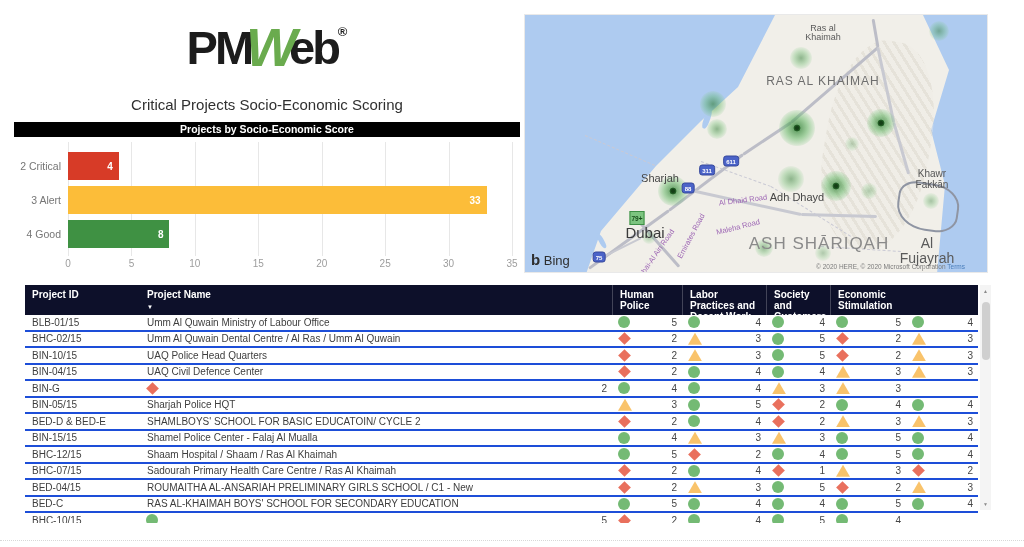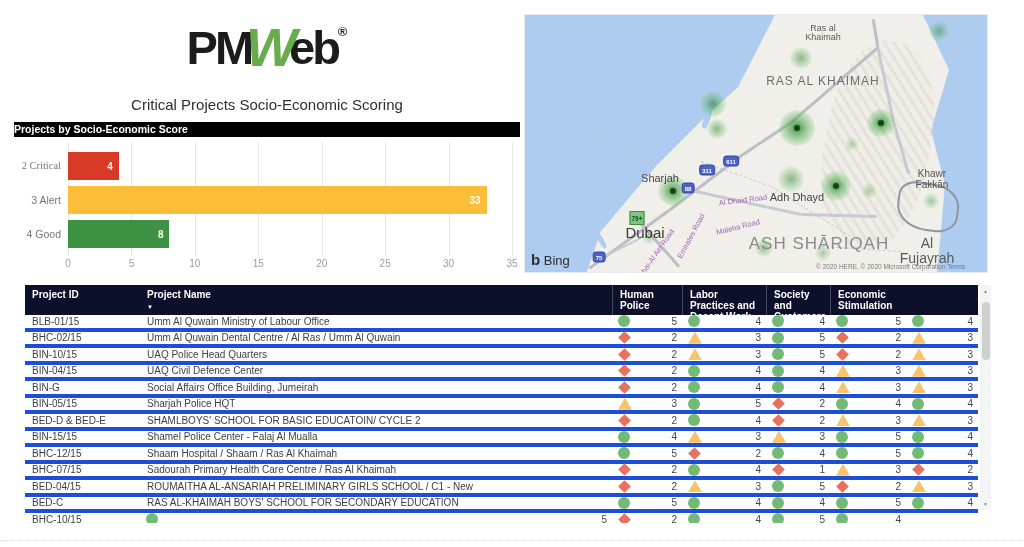--- a/index.html
+++ b/index.html
@@ -10,21 +10,21 @@
   
   .logo-wrap { position:absolute; left:14px; top:14px; width:506px; text-align:center; letter-spacing:-3px; }
   .logo-pm, .logo-eb { font-size:47px; font-weight:700; color:#1c1c1c; }
   .logo-w  { font-size:54px; font-weight:700; font-style:italic; margin:0 -5px; position:relative; top:2px; }
   .logo-reg { font-size:13px; font-weight:700; color:#1c1c1c; vertical-align:28px; letter-spacing:0; }
   .page-title { position:absolute; left:14px; top:96px; width:506px; text-align:center; font-size:15px; color:#303030; }
 
   
   .chart { position:absolute; left:14px; top:122px; width:506px; height:150px; }
   .chart-title-bar { position:absolute; left:0; top:0; width:506px; height:15px; background:#000; color:#fff;
-                     font-size:10.5px; font-weight:700; line-height:15px; }
+                     font-size:10.5px; font-weight:700; text-align:center; line-height:15px; }
   .gridline { position:absolute; width:1px; background:#e7e7e7; top:20px; height:114px; }
   .xtick { position:absolute; top:136px; width:30px; margin-left:-15px; text-align:center; font-size:10px; color:#9d9d9d; }
   .cat-label { position:absolute; left:0; width:47px; text-align:right; font-size:10.5px; color:#767676; }
   .bar { position:absolute; height:28px; }
   .bar-value { position:absolute; font-size:10px; font-weight:700; color:#fff; }
 
   
   .map { position:absolute; left:524px; top:14px; width:464px; height:259px; background:#aecbf0; overflow:hidden; border:1px solid #e9e9e9; }
   .land { position:absolute; left:0; top:0; width:464px; height:259px; background:#f1efe9;
           clip-path:polygon(250px 0px,398px 0px,424px 55px,406px 115px,420px 170px,412px 259px,61px 259px,76px 216px,131px 151px,176px 106px,213px 72px); }
@@ -51,21 +51,21 @@
   .map-terms { color:#4a7ebb; }
 
   
   .table-wrap { position:absolute; left:25px; top:285px; width:953px; height:238px; overflow:hidden; }
   .t-header { display:grid; grid-template-columns:115px 472px 70px 84px 64px 76px 72px; background:#0d102a; color:#fff;
               height:30px; font-size:10px; font-weight:700; line-height:11px; }
   .t-header .hcell { padding:4px 4px 0 7px; }
   .t-header .hcell.score { border-left:1px solid rgba(255,255,255,.22); }
   .sort-icon { font-size:6px; display:block; margin-top:2px; color:#fff; }
   .t-row { display:grid; grid-template-columns:115px 472px 70px 84px 64px 76px 72px; height:16.5px;
-           border-bottom:4px solid #1d4ed8; font-size:10px; color:#3e3e3e; align-items:center; background:#fff; }
+           border-bottom:2px solid #1d4ed8; font-size:10px; color:#3e3e3e; align-items:center; background:#fff; }
   .t-row .cell { padding-left:7px; white-space:nowrap; overflow:hidden; }
   .score-cell { display:flex; align-items:center; justify-content:space-between; padding:0 5px 0 6px; }
   .ic { flex:0 0 auto; }
   .ic-c { width:12px; height:12px; border-radius:50%; background:#74ba74; }
   .ic-t { width:14px; height:12px; background:#f9c36b; clip-path:polygon(50% 0,100% 100%,0 100%); }
   .ic-d { width:9px; height:9px; background:#e9705d; transform:rotate(45deg); margin:0 2px; }
   .score-num { color:#454545; }
 
   
   .t-scroll { position:absolute; left:980px; top:285px; width:11px; height:225px; background:#f4f4f4; }
@@ -97,21 +97,21 @@
         <div class="gridline" style="left: 244.286px;"></div>
         <div class="xtick" style="left: 244.286px;">15</div>
         <div class="gridline" style="left: 307.714px;"></div>
         <div class="xtick" style="left: 307.714px;">20</div>
         <div class="gridline" style="left: 371.143px;"></div>
         <div class="xtick" style="left: 371.143px;">25</div>
         <div class="gridline" style="left: 434.571px;"></div>
         <div class="xtick" style="left: 434.571px;">30</div>
         <div class="gridline" style="left: 498px;"></div>
         <div class="xtick" style="left: 498px;">35</div>
-        <div class="cat-label" style="top: 38px; font-family: Liberation Serif, serif;">2 Critical</div>
+        <div class="cat-label" style="top: 38px;">2 Critical</div>
         <div class="bar" style="left: 54px; top: 30px; width: 50.7429px; background: rgb(215, 59, 39);"></div>
         <div class="bar-value" style="left: 98.7429px; top: 39px; transform: translateX(-100%); color: rgb(255, 255, 255);">4</div>
         <div class="cat-label" style="top: 72px;">3 Alert</div>
         <div class="bar" style="left: 54px; top: 64px; width: 418.629px; background: rgb(252, 189, 57);"></div>
         <div class="bar-value" style="left: 466.629px; top: 73px; transform: translateX(-100%); color: rgb(255, 255, 255);">33</div>
         <div class="cat-label" style="top: 106px;">4 Good</div>
         <div class="bar" style="left: 54px; top: 98px; width: 101.486px; background: rgb(63, 145, 67);"></div>
         <div class="bar-value" style="left: 149.486px; top: 107px; transform: translateX(-100%); color: rgb(255, 255, 255);">8</div>
       </div>
   </div>
@@ -288,21 +288,20 @@
             <div class="ic ic-t"></div>
             <span class="score-num">3</span>
           </div>
           <div class="score-cell">
             <div class="ic ic-t"></div>
             <span class="score-num">3</span>
           </div>
         </div>
         <div class="t-row">
           <div class="cell">BIN-G</div>
-          <div class="cell">Social Affairs Office Building, Jumeirah</div>
           <div class="score-cell">
             <div class="ic ic-d"></div>
             <span class="score-num">2</span>
           </div>
           <div class="score-cell">
             <div class="ic ic-c"></div>
             <span class="score-num">4</span>
           </div>
           <div class="score-cell">
             <div class="ic ic-c"></div>

